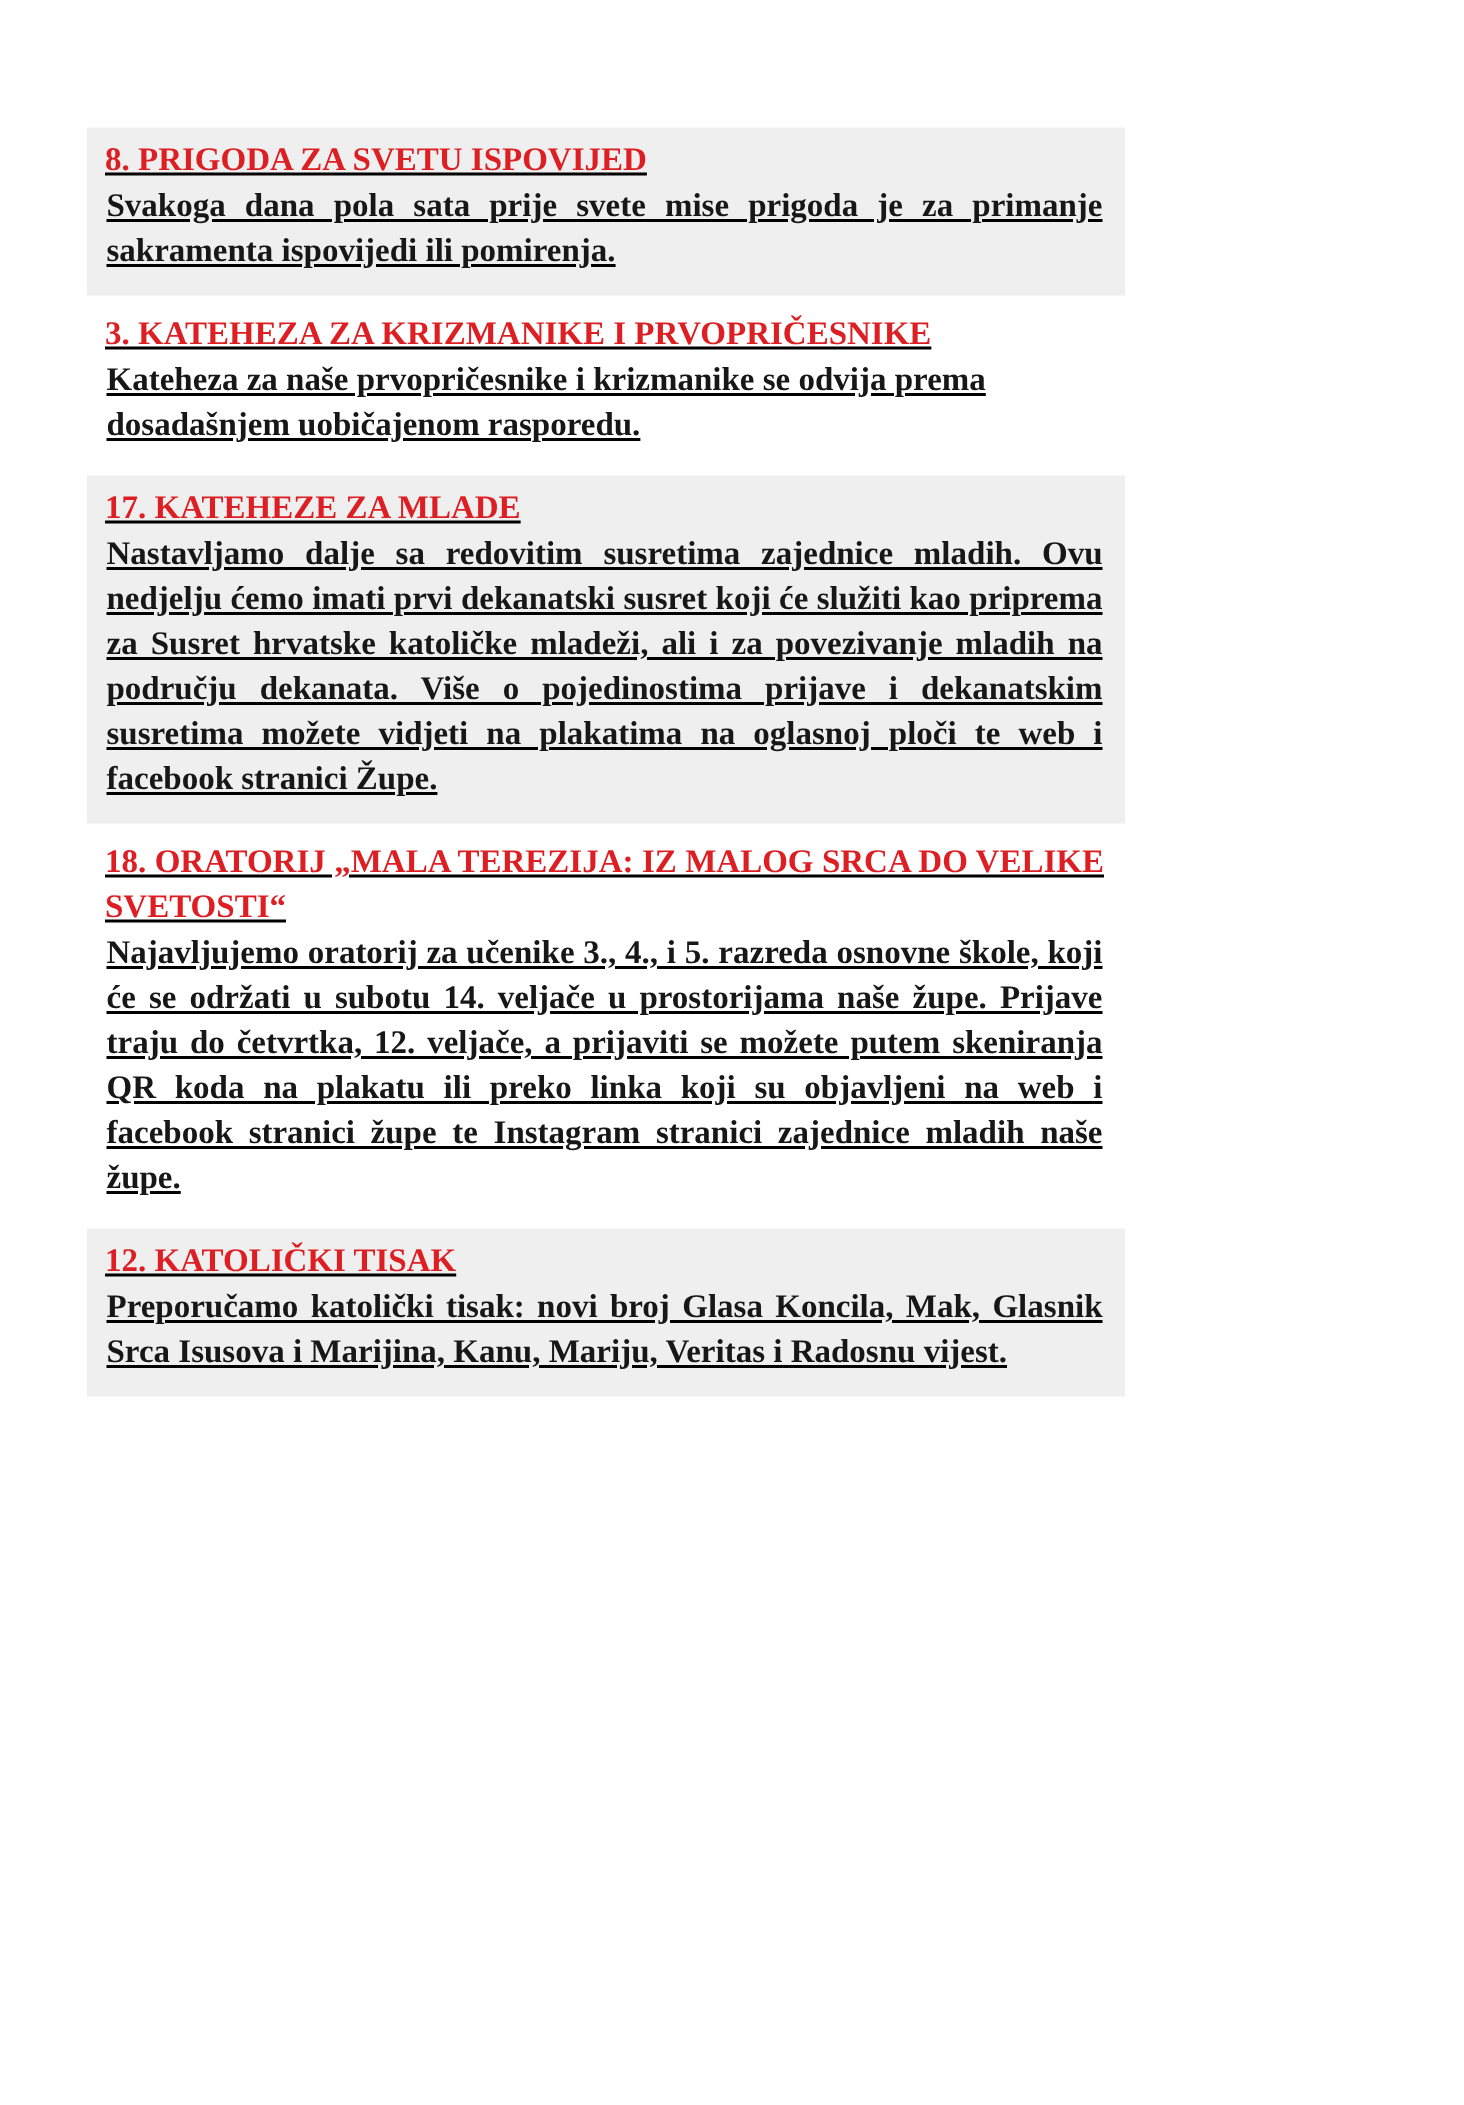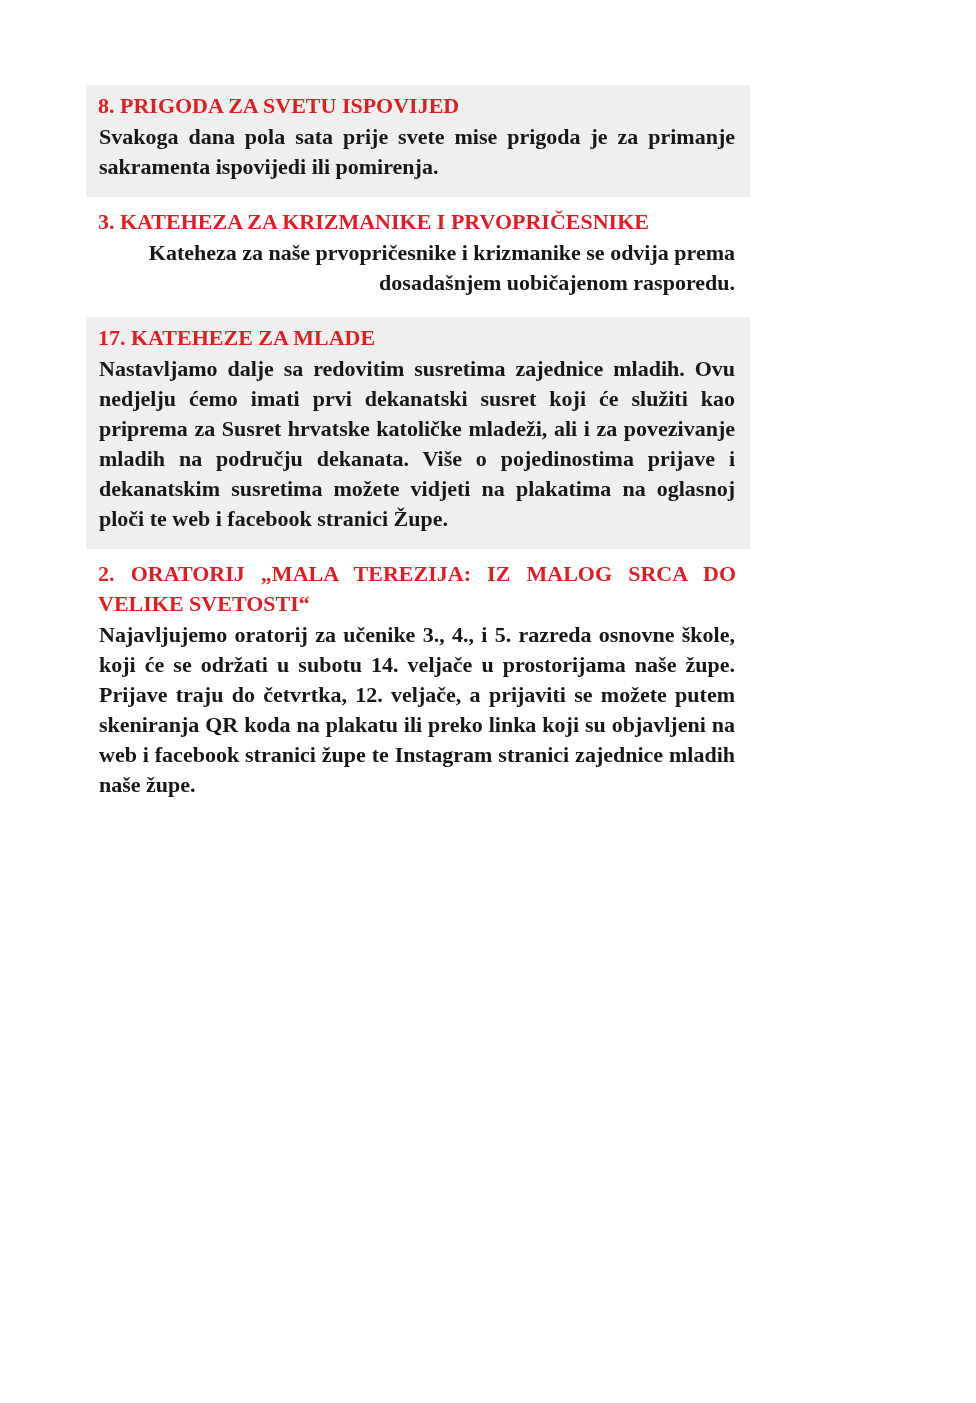--- a/index.html
+++ b/index.html
@@ -10,21 +10,22 @@
   body {
     width: 976px;
     height: 1403px;
     overflow: hidden;
     font-family: "Liberation Serif", "DejaVu Serif", serif;
     font-weight: bold;
   }
   .page {
     box-sizing: border-box;
     width: 836px;
-    padding: 85px 86px 0 86px;
+    padding: 85px 86px 0 58px;
+    text-decoration: underline;
   }
   .section {
     padding: 6px 14px 14px 12px;
     margin: 0 0 4px 0;
     font-size: 22px;
     line-height: 30px;
   }
   .section.shaded {
     background: var(--shaded_block_gray, #efefef);
   }
@@ -38,21 +39,21 @@
     color: var(--heading_red, #dd1f24);
     text-align: justify;
   }
   .body-text {
     margin: 1px;
     color: var(--body_black, #171717);
     text-align: justify;
     white-space: pre-line;
   }
   .section.no-justify .body-text {
-    text-align: right;
+    text-align: left;
   }
 </style>
 </head>
 <body>
 
 <main class="page">
   <div id="announcements-list">
   <section class="section shaded">
     <h2 class="heading">8. PRIGODA ZA SVETU ISPOVIJED</h2>
     <p class="body-text">Svakoga dana pola sata prije svete mise prigoda je za primanje sakramenta ispovijedi ili pomirenja.</p>
@@ -63,18 +64,22 @@
     <p class="body-text">Kateheza za naše prvopričesnike i krizmanike se odvija prema
 dosadašnjem uobičajenom rasporedu.</p>
   </section>
 
   <section class="section shaded">
     <h2 class="heading">17. KATEHEZE ZA MLADE</h2>
     <p class="body-text">Nastavljamo dalje sa redovitim susretima zajednice mladih. Ovu nedjelju ćemo imati prvi dekanatski susret koji će služiti kao priprema za Susret hrvatske katoličke mladeži, ali i za povezivanje mladih na području dekanata. Više o pojedinostima prijave i dekanatskim susretima možete vidjeti na plakatima na oglasnoj ploči te web i facebook stranici Župe.</p>
   </section>
 
   <section class="section plain">
-    <h2 class="heading">2. ORATORIJ „MALA TEREZIJA: IZ MALOG SRCA DO VELIKE SVETOSTI“</h2>
+    <h2 class="heading">18. ORATORIJ „MALA TEREZIJA: IZ MALOG SRCA DO VELIKE SVETOSTI“</h2>
     <p class="body-text">Najavljujemo oratorij za učenike 3., 4., i 5. razreda osnovne škole, koji će se održati u subotu 14. veljače u prostorijama naše župe. Prijave traju do četvrtka, 12. veljače, a prijaviti se možete putem skeniranja QR koda na plakatu ili preko linka koji su objavljeni na web i facebook stranici župe te Instagram stranici zajednice mladih naše župe.</p>
   </section>
 
+  <section class="section shaded">
+    <h2 class="heading">12. KATOLIČKI TISAK</h2>
+    <p class="body-text">Preporučamo katolički tisak: novi broj Glasa Koncila, Mak, Glasnik Srca Isusova i Marijina, Kanu, Mariju, Veritas i Radosnu vijest.</p>
+  </section>
 </div>
 </main>
 
 </body></html>

